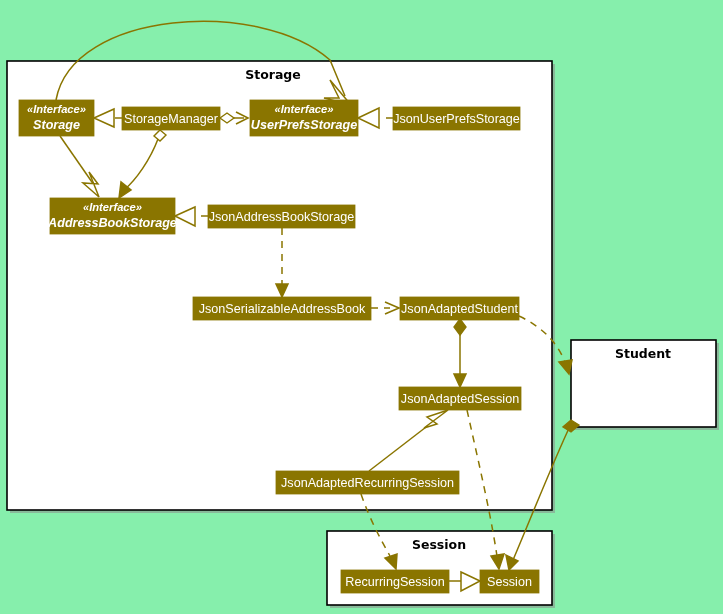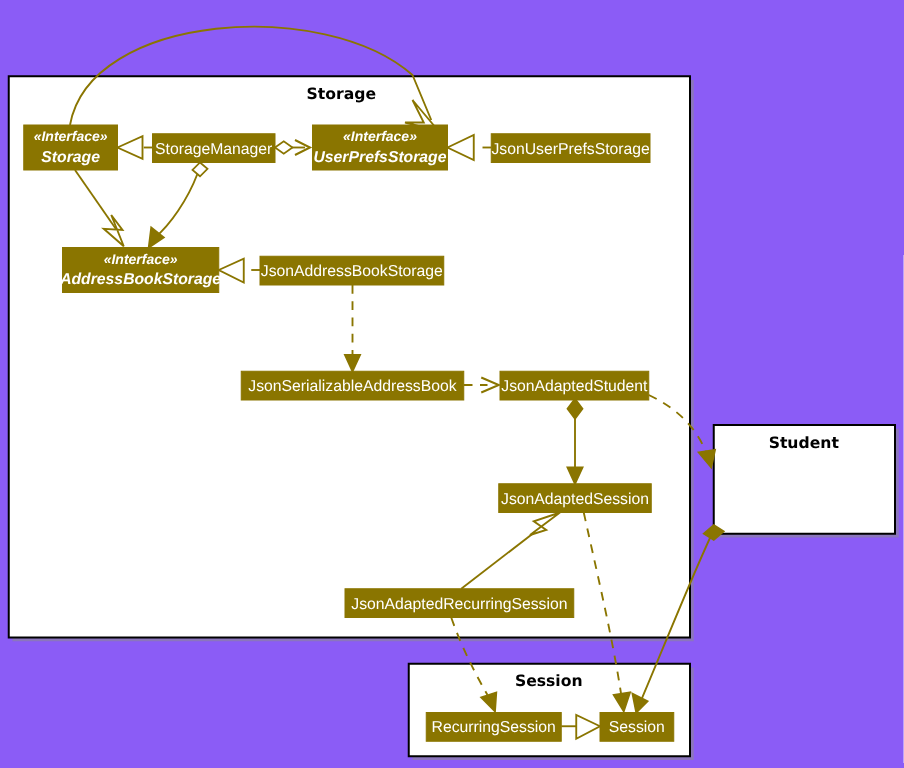--- a/index.html
+++ b/index.html
@@ -5,21 +5,21 @@
 <style>
   html, body {
     margin: 0;
     padding: 0;
     background: #ffffff;
   }
   #diagram-root {
     position: relative;
     width: 723px;
     height: 614px;
-    background: #8b5cf6;
+    background: #86efac;
     font-family: "Liberation Sans", sans-serif;
     overflow: hidden;
   }
   svg#uml-canvas {
     position: absolute;
     top: 0;
     left: 0;
     width: 723px;
     height: 614px;
   }

